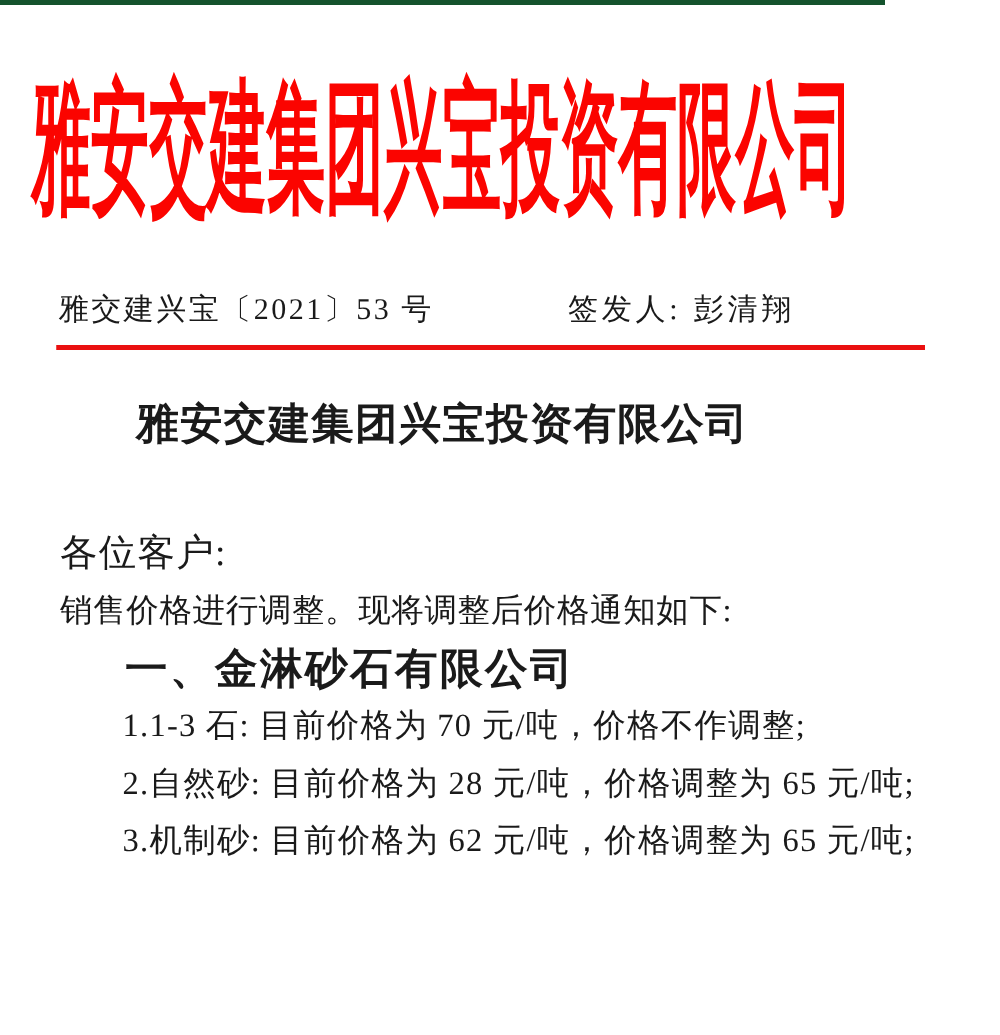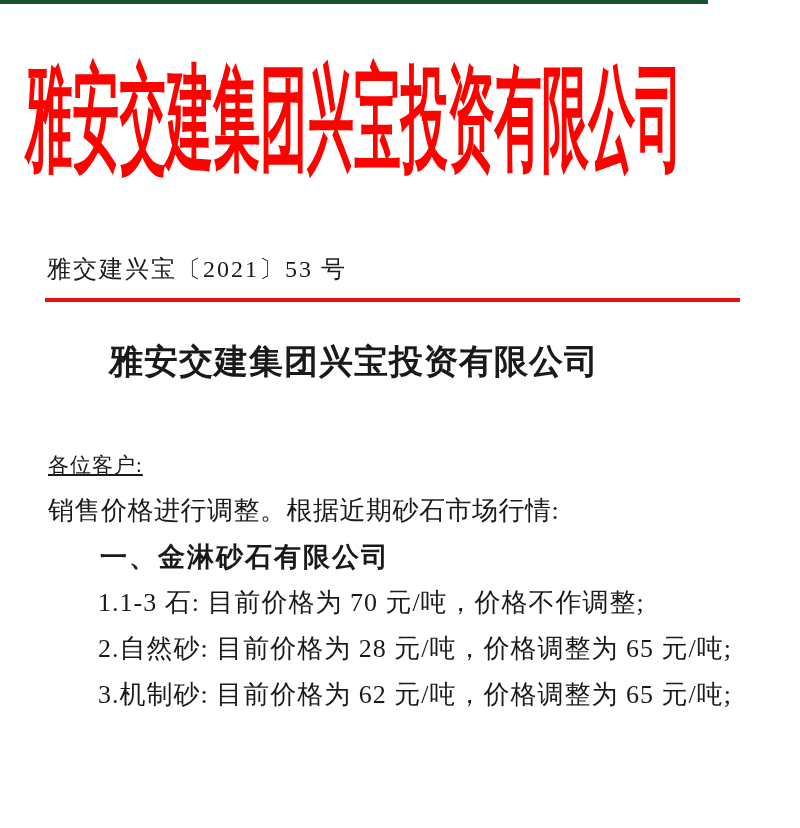--- a/index.html
+++ b/index.html
@@ -32,21 +32,21 @@
     font-weight: bold;
     color: var(--header-red, #fb0400);
     white-space: nowrap;
     transform: scale(1.02, 2.5);
     transform-origin: center center;
     letter-spacing: 0px;
     line-height: 1;
   }
   
   .doc-meta {
-    margin-top: 28px;
+    margin-top: 6px;
     height: 30px;
     padding-left: 47px;
     padding-right: 72px;
     display: flex;
     justify-content: space-between;
     align-items: center;
     font-size: 24px;
     white-space: nowrap;
   }
   .doc-number { letter-spacing: 2px; }
@@ -70,53 +70,56 @@
   }
   .title-line { display: block; white-space: nowrap; }
   
   .doc-body {
     margin: 56px 0 0 48px;
     width: 710px;
     font-size: 26px;
     line-height: 46px;
   }
   .doc-body p { margin: 0; white-space: nowrap; }
-  .salutation { font-size: 21px; letter-spacing: 1px; text-decoration: underline; }
+  .salutation { font-size: 30px; letter-spacing: 1px; }
   .para-line { letter-spacing: 0.5px; }
   .para-line.indent { padding-left: 52px; letter-spacing: 1.5px; }
   .section-heading {
     padding-left: 52px;
     font-family: "Liberation Sans", "DejaVu Sans", sans-serif;
     font-weight: bold;
-    font-size: 27px;
+    font-size: 34px;
     letter-spacing: 2px;
   }
   .item { padding-left: 50px; letter-spacing: 1px; }
 </style>
 </head>
 <body>
 
 <div class="page">
 
   <header class="masthead">
     <div class="masthead-text">雅安交建集团兴宝投资有限公司</div>
   </header>
 
   <div class="doc-meta">
     <span class="doc-number">雅交建兴宝〔2021〕53 号</span>
+    <span class="issuer">
+      <span>签发人:</span><span class="issuer-name">彭清翔</span>
+    </span>
   </div>
 
   <div class="red-rule"></div>
 
   <h1 class="doc-title">
     <span class="title-line">雅安交建集团兴宝投资有限公司</span>
   </h1>
 
   <main class="doc-body">
     <p class="salutation">各位客户:</p>
-    <p class="para-line">销售价格进行调整。根据近期砂石市场行情:</p>
+    <p class="para-line">销售价格进行调整。现将调整后价格通知如下:</p>
     <p class="section-heading">一、金淋砂石有限公司</p>
     <p class="item">1.1-3 石: 目前价格为 70 元/吨，价格不作调整;</p>
     <p class="item">2.自然砂: 目前价格为 28 元/吨，价格调整为 65 元/吨;</p>
     <p class="item">3.机制砂: 目前价格为 62 元/吨，价格调整为 65 元/吨;</p>
   </main>
 
 </div>
 
 </body></html>

